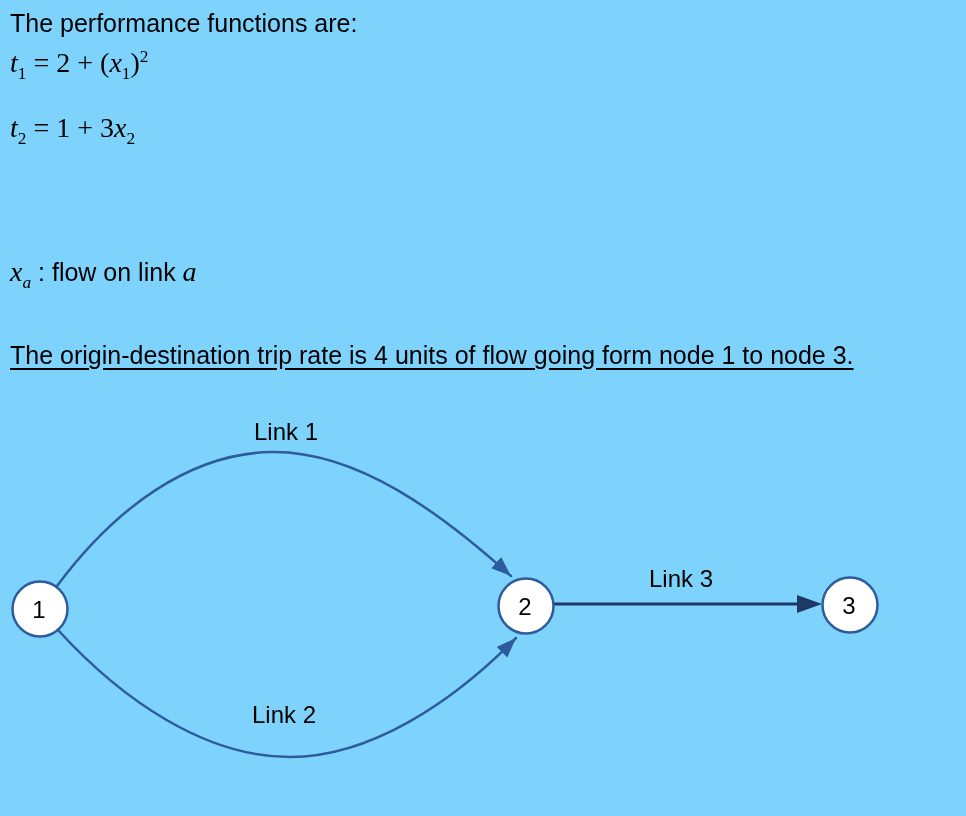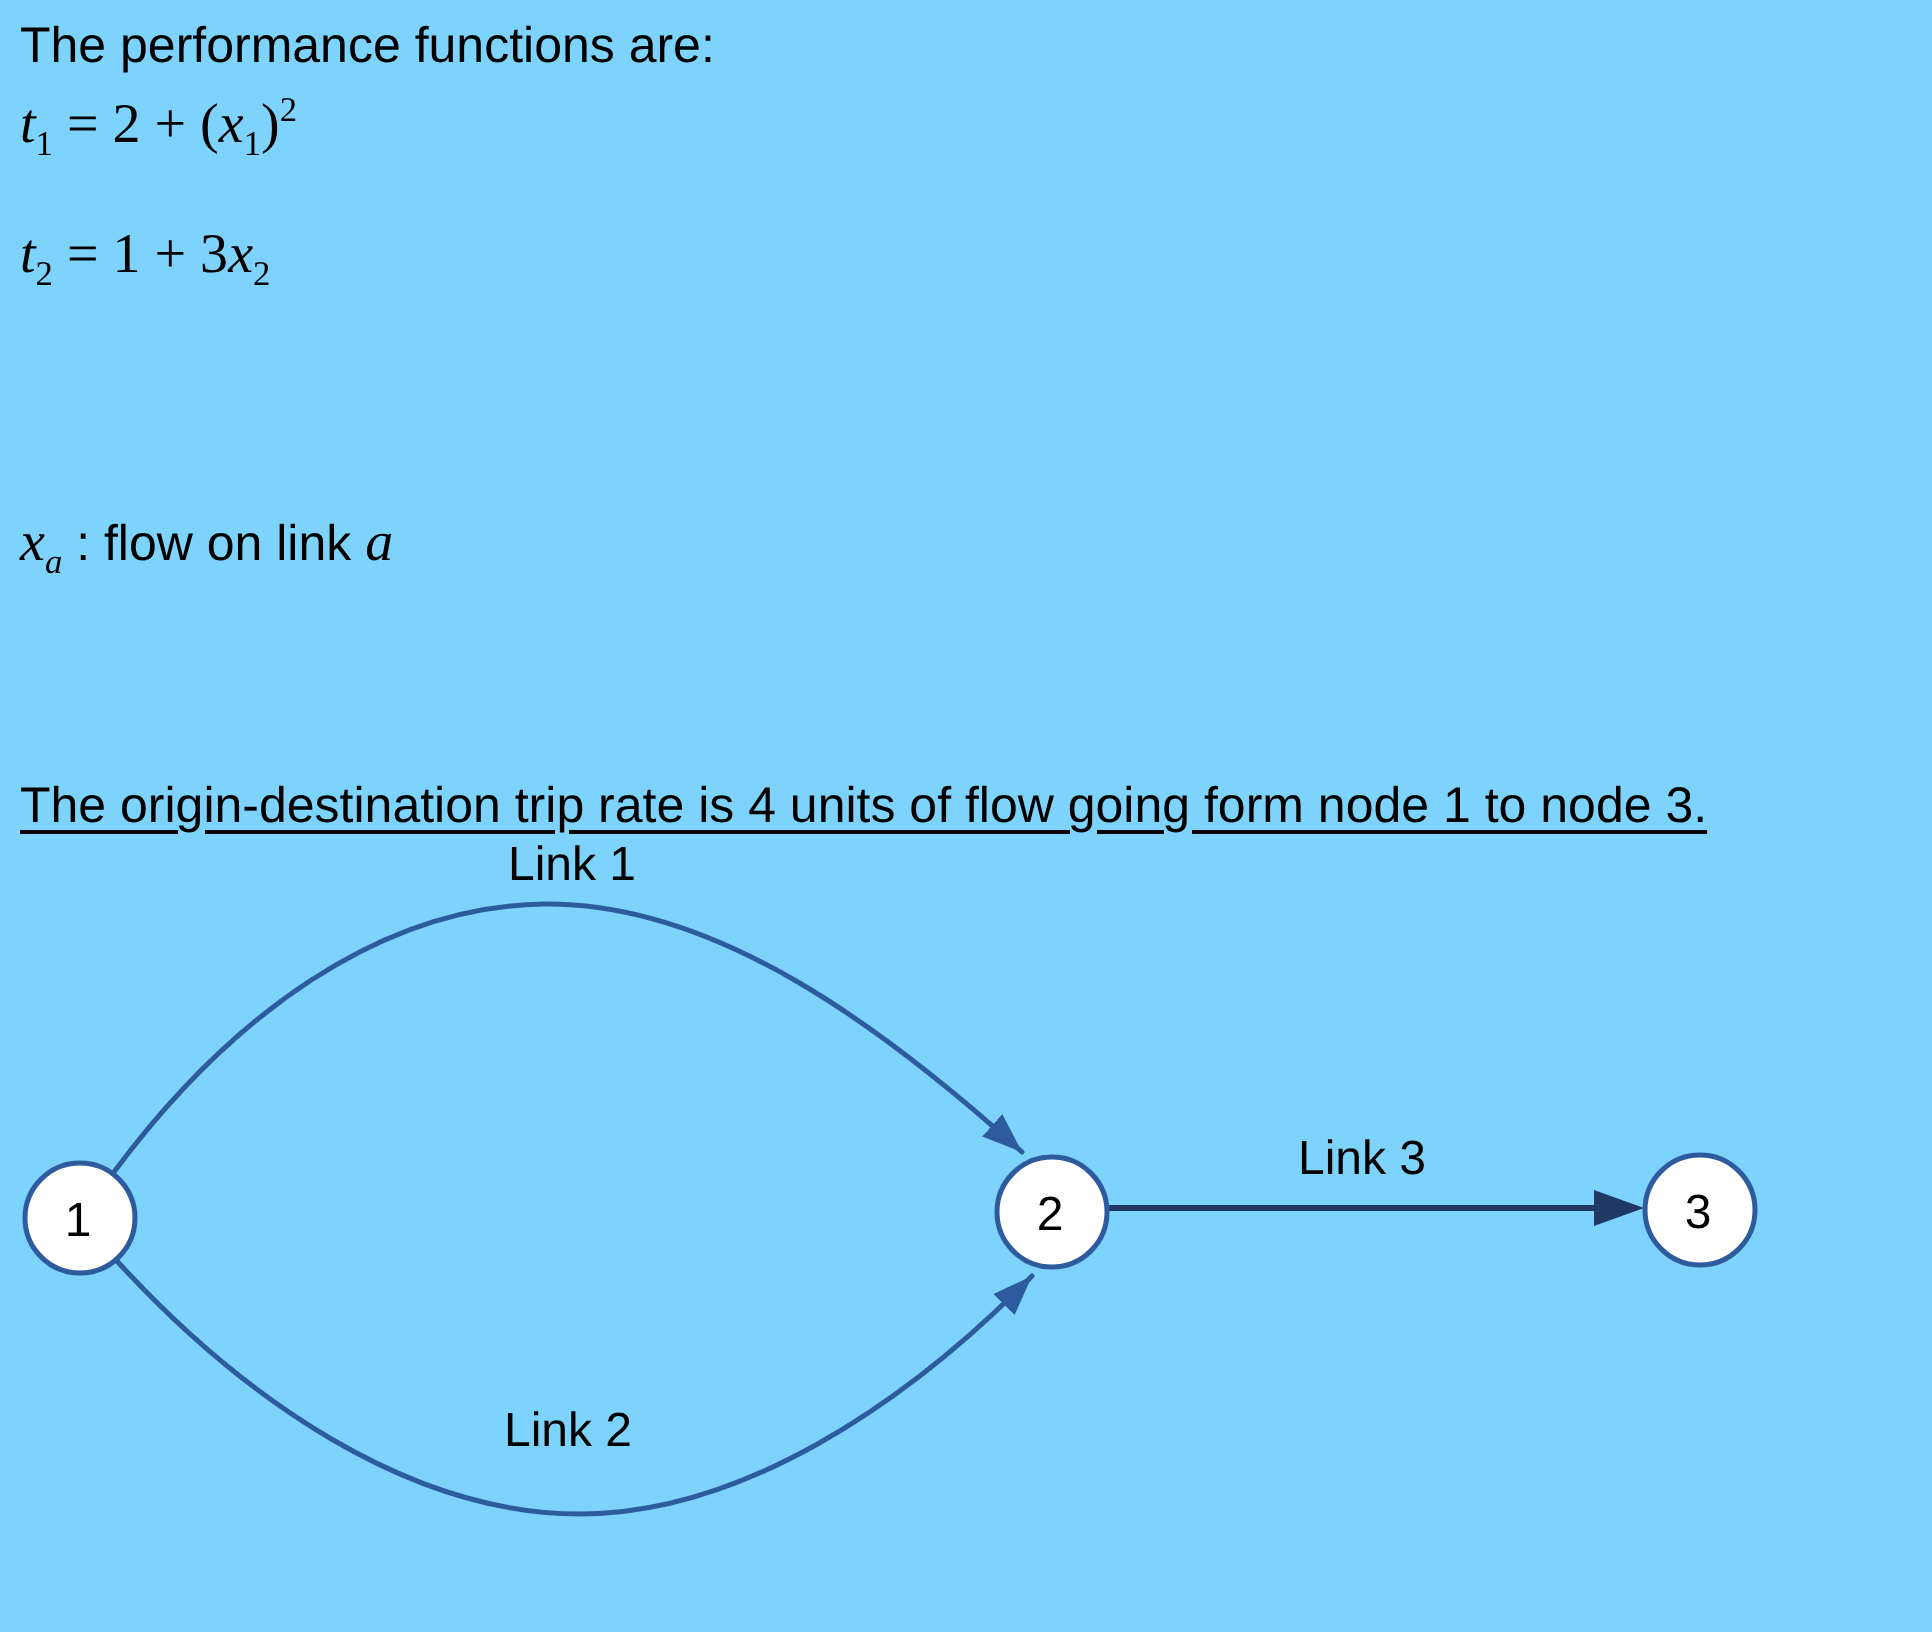--- a/index.html
+++ b/index.html
@@ -45,21 +45,20 @@
   .f2 { left: 10px; top: 93px; margin-top: 20px; }
   .f3 { left: 10px; top: 137px; }
   .d1 { left: 10px; top: 213px; }
   .d2 { left: 10px; top: 257px; }
   .od {
     left: 10px; top: 341px;
     font-size: 25px;
     text-decoration: underline;
     text-underline-offset: 4px;
     white-space: nowrap;
-    margin-top: 48px;
   }
   svg.diagram {
     position: absolute;
     left: 0; top: 0;
     width: 966px; height: 816px;
   }
   svg.diagram text {
     font-family: "Liberation Sans", sans-serif;
     fill: #000000;
   }

